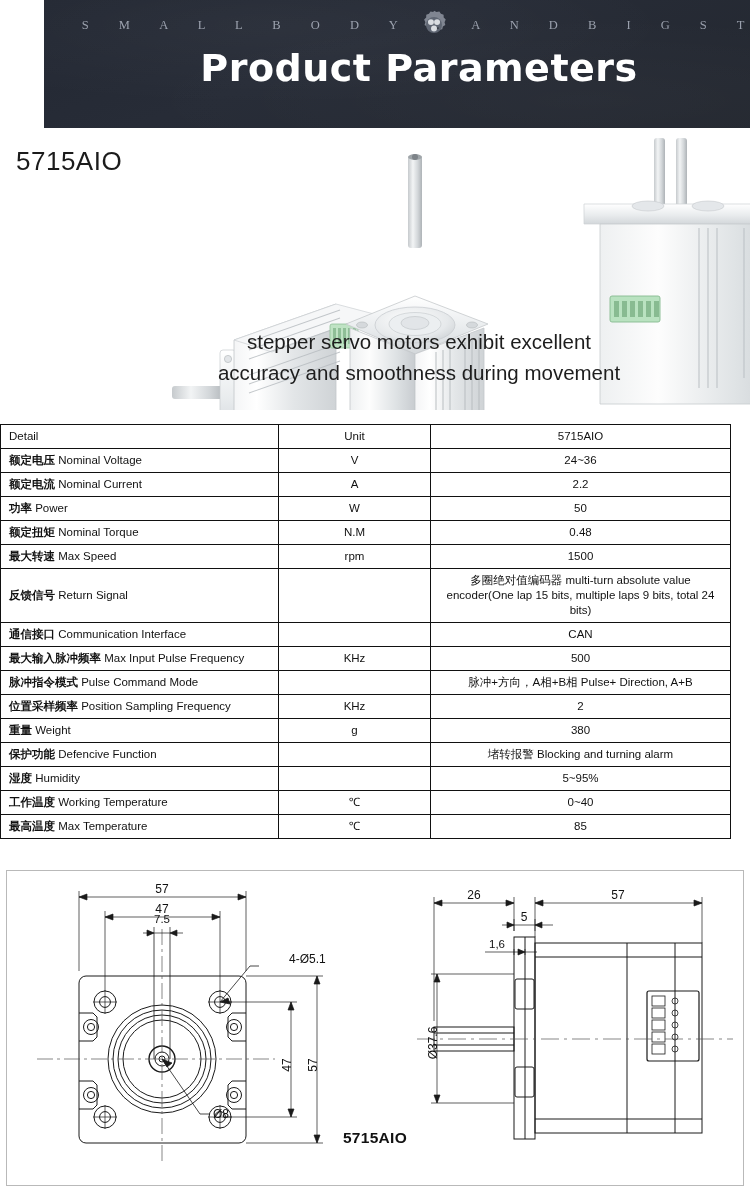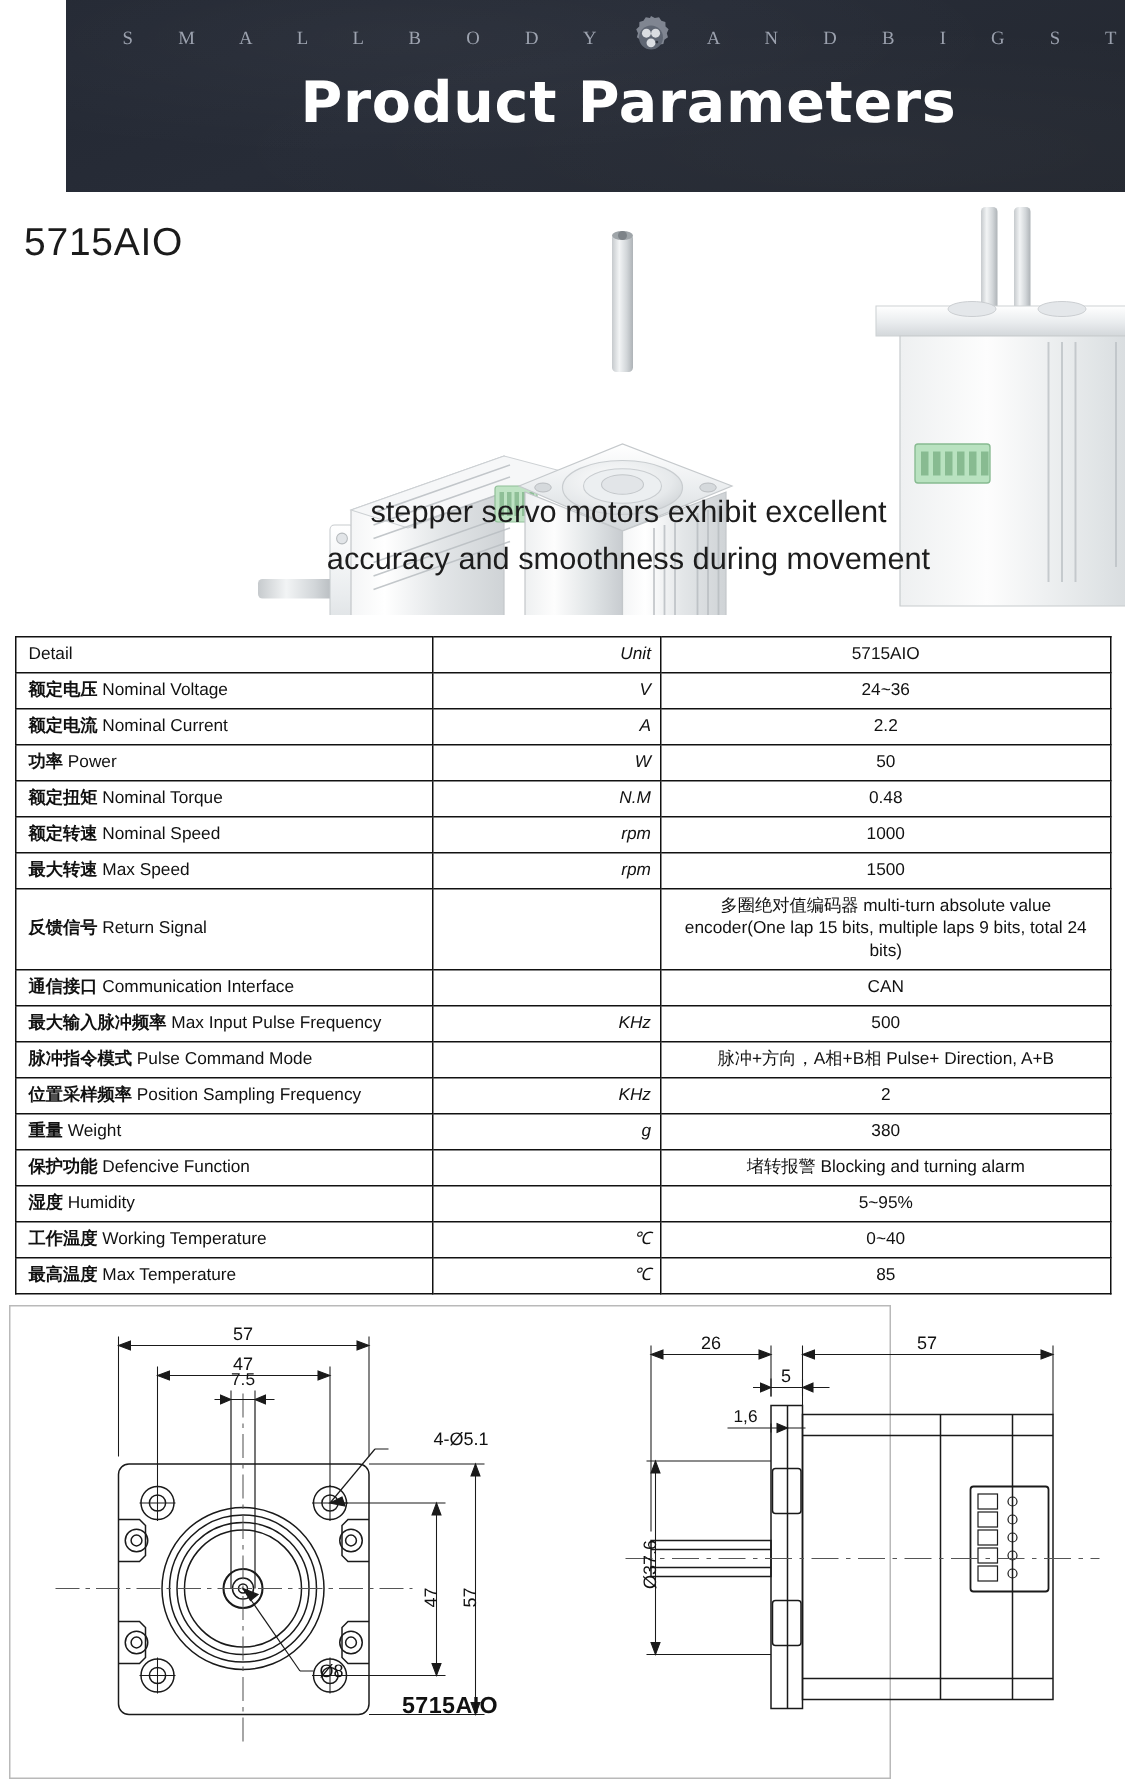--- a/index.html
+++ b/index.html
@@ -65,45 +65,45 @@
     text-align: center;
     color: #1d1d1d;
     font-size: 20.5px;
     line-height: 31px;
     z-index: 3;
   }
   .tagline .l1 { position: absolute; top: 198px; left: 0; width: 100%; }
   .tagline .l2 { position: absolute; top: 229px; left: 0; width: 100%; }
 
   
-  .spec-wrap { position: absolute; top: 424px; left: 10px; width: 730px; }
+  .spec-wrap { position: absolute; top: 424px; left: 0; width: 730px; }
   table.spec {
     width: 730px;
     border-collapse: collapse;
     table-layout: fixed;
     font-size: 11.5px;
     color: #111;
   }
   table.spec td {
     border: 1px solid #111;
     padding: 4px 6px;
     line-height: 15px;
     vertical-align: middle;
   }
   table.spec td.c-detail { width: 278px; text-align: left; padding-left: 8px; }
-  table.spec td.c-unit   { width: 152px; text-align: right; font-style: italic; }
+  table.spec td.c-unit   { width: 152px; text-align: center; }
   table.spec td.c-value  { width: 300px; text-align: center; }
   table.spec tr { height: 22.5px; }
   table.spec tr.tall td { height: 46px; }
   .cn { font-weight: bold; font-size: 11.5px; }
 
   
   .draw-panel {
     position: absolute; top: 870px; left: 6px;
-    width: 588px; height: 316px;
+    width: 738px; height: 316px;
     border: 1px solid #b9b9b9;
     background: #fff;
   }
   .draw-svg { display: block; }
   .draw-caption {
     position: absolute; left: 0; width: 100%;
     top: 258px; text-align: center;
     font-size: 15.5px; font-weight: bold; color: #111;
     letter-spacing: .3px;
   }
@@ -291,25 +291,20 @@
             <td class="c-detail"><span class="cn">功率 </span><span>Power</span></td>
             <td class="c-unit">W</td>
             <td class="c-value">50</td>
           </tr>
           <tr>
             <td class="c-detail"><span class="cn">额定扭矩 </span><span>Nominal Torque</span></td>
             <td class="c-unit">N.M</td>
             <td class="c-value">0.48</td>
           </tr>
           <tr>
-            <td class="c-detail"><span class="cn">额定转速 </span><span>Nominal Speed</span></td>
-            <td class="c-unit">rpm</td>
-            <td class="c-value">1000</td>
-          </tr>
-          <tr>
             <td class="c-detail"><span class="cn">最大转速 </span><span>Max Speed</span></td>
             <td class="c-unit">rpm</td>
             <td class="c-value">1500</td>
           </tr>
           <tr class="tall">
             <td class="c-detail"><span class="cn">反馈信号 </span><span>Return Signal</span></td>
             <td class="c-unit"></td>
             <td class="c-value">多圈绝对值编码器 multi-turn absolute value encoder(One lap 15 bits, multiple laps 9 bits, total 24 bits)</td>
           </tr>
           <tr>

